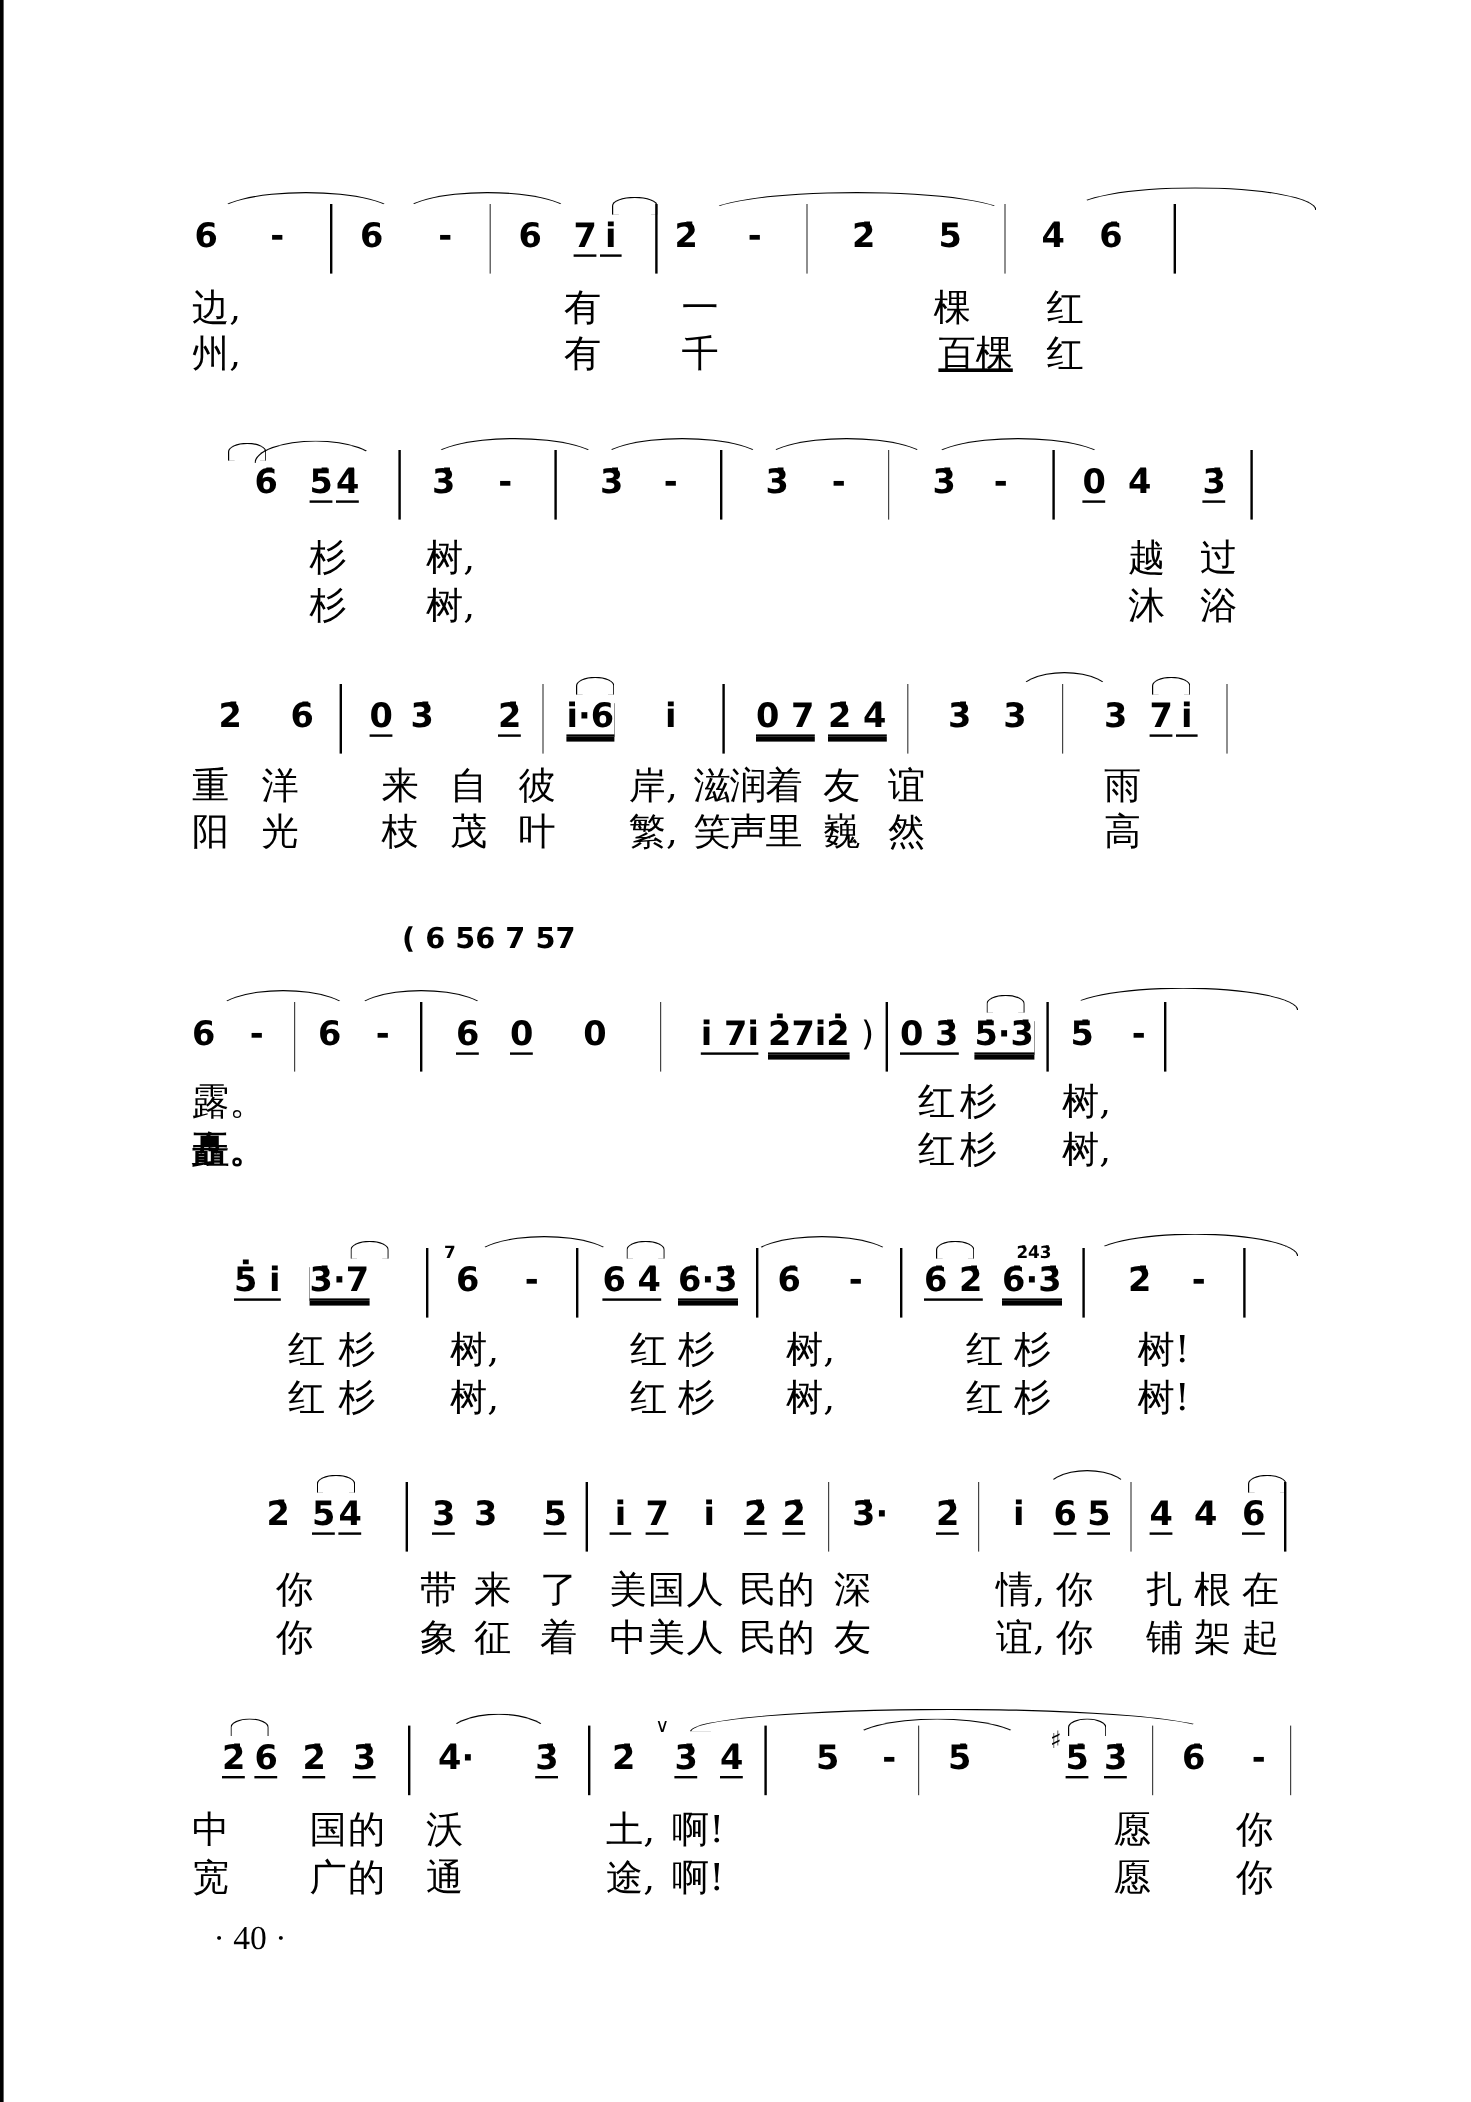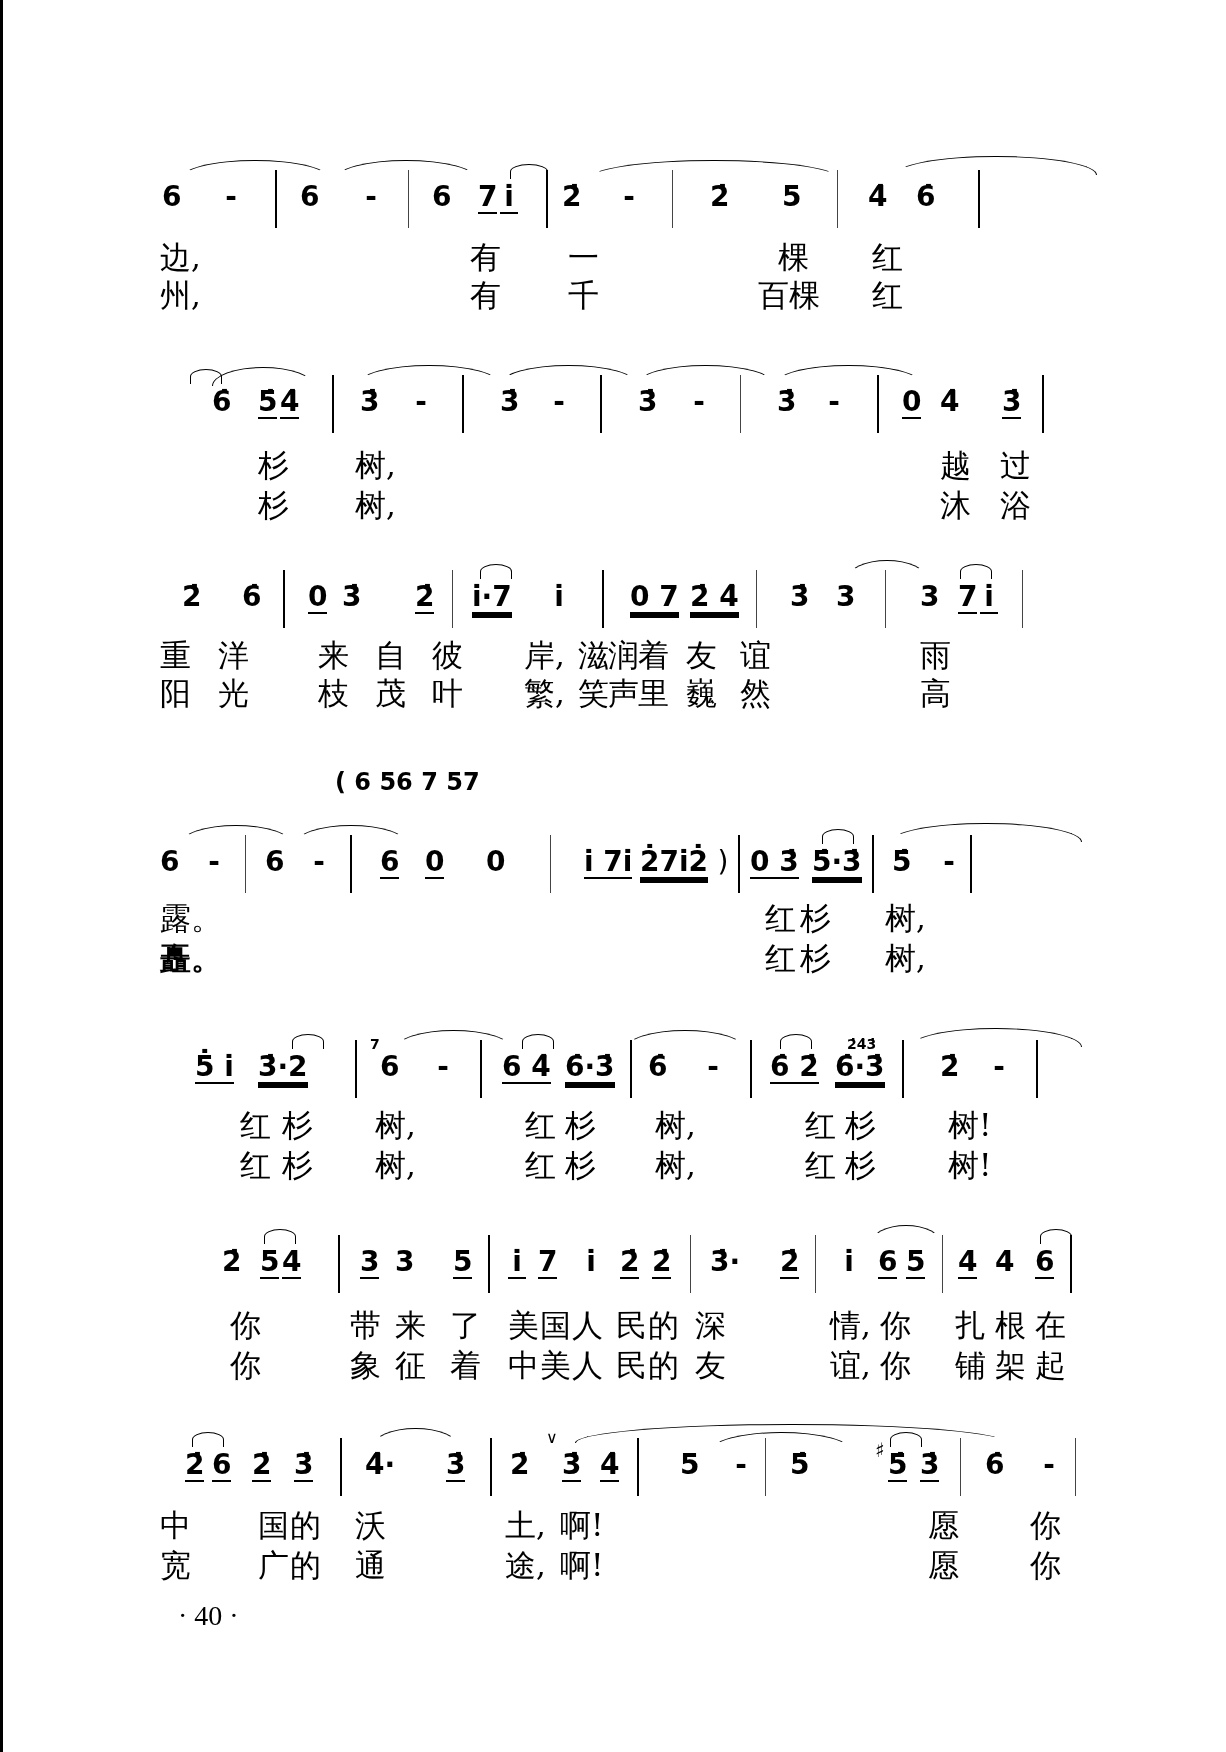--- a/index.html
+++ b/index.html
@@ -64,21 +64,21 @@
     <span style="left:10px;">边,</span>
     <span style="left:320px;">有</span>
     <span style="left:418px;">一</span>
     <span style="left:628px;">棵</span>
     <span style="left:722px;">红</span>
   </div>
   <div class="lyric-row" style="top:130px;">
     <span style="left:10px;">州,</span>
     <span style="left:320px;">有</span>
     <span style="left:418px;">千</span>
-    <span style="left:608px;">百棵</span>
+    <span style="left:632px;text-decoration:underline;">百棵</span>
     <span style="left:722px;">红</span>
   </div>
 </div>
 
 <div class="system" style="top:355px;">
   <div class="notes" style="top:20px;">
     <div class="tie-small" style="left:40px;top:-6px;"></div>
     <div class="slur" style="left:62px;top:-8px;width:100px;border-left-color:#000;"></div>
     <div class="slur" style="left:208px;top:-10px;width:140px;"></div>
     <div class="slur" style="left:350px;top:-10px;width:135px;"></div>
@@ -126,21 +126,21 @@
     <div class="slur" style="left:697px;top:-10px;width:78px;"></div>
     <div class="tie-small" style="left:810px;top:-6px;"></div>
 
     <span class="note" style="left:32px;">2̇</span>
     <span class="note" style="left:92px;">6̇</span>
     <div class="bar" style="left:133px;"></div>
     <span class="note u1" style="left:158px;">0</span>
     <span class="note" style="left:192px;">3̇</span>
     <span class="note u1" style="left:265px;">2̇</span>
     <div class="bar thin" style="left:302px;"></div>
-    <span class="note u2" style="left:322px;">i̇·7</span>
+    <span class="note u2" style="left:322px;">i̇·6</span>
     <span class="note" style="left:400px;">i̇</span>
     <div class="bar" style="left:452px;"></div>
     <span class="note u2" style="left:480px;">0 7</span>
     <span class="note u2" style="left:540px;">2̇ 4̇</span>
     <div class="bar thin" style="left:606px;"></div>
     <span class="note" style="left:640px;">3̇</span>
     <span class="note" style="left:686px;">3</span>
     <div class="bar thin" style="left:735px;"></div>
     <span class="note" style="left:770px;">3</span>
     <span class="note u1" style="left:808px;">7</span>
@@ -225,21 +225,21 @@
     <div class="tie-small" style="left:142px;top:-6px;"></div>
     <div class="slur" style="left:245px;top:-10px;width:115px;"></div>
     <div class="tie-small" style="left:372px;top:-6px;"></div>
     <div class="slur" style="left:475px;top:-10px;width:118px;"></div>
     <div class="tie-small" style="left:630px;top:-6px;"></div>
     <div class="slur" style="left:760px;top:-12px;width:170px;border-right-color:#000;"></div>
     <span class="grace" style="left:220px;top:-4px;">7</span>
     <span class="grace" style="left:697px;top:-4px;">2̇4̇3̇</span>
 
     <span class="note u1" style="left:45px;">5̇ i̇</span>
-    <span class="note u2" style="left:108px;">3̇·2</span>
+    <span class="note u2" style="left:108px;">3̇·7</span>
     <div class="bar" style="left:205px;"></div>
     <span class="note" style="left:230px;">6</span>
     <span class="note" style="left:284px;">-</span>
     <div class="bar" style="left:330px;"></div>
     <span class="note u1" style="left:352px;">6 4̇</span>
     <span class="note u2" style="left:415px;">6̇·3̇</span>
     <div class="bar" style="left:480px;"></div>
     <span class="note" style="left:498px;">6̇</span>
     <span class="note" style="left:554px;">-</span>
     <div class="bar" style="left:600px;"></div>

